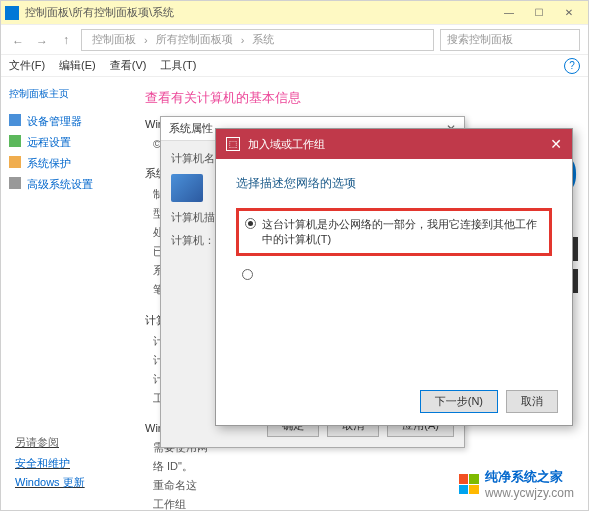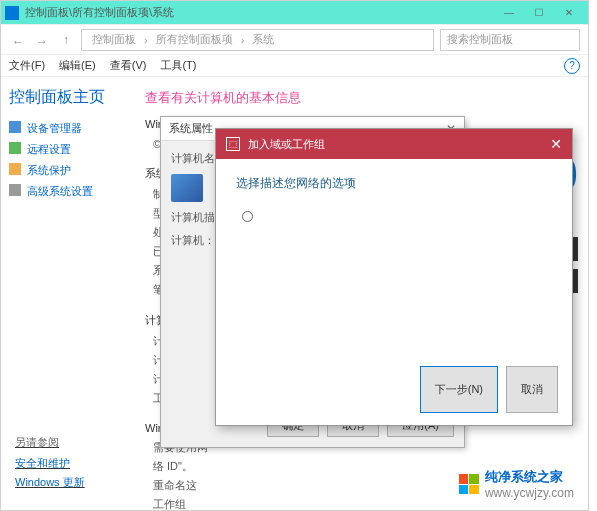--- a/index.html
+++ b/index.html
@@ -1,37 +1,37 @@
 <!DOCTYPE html>
 <html><head>
   <meta charset="utf-8">
   <style>
     * { box-sizing: border-box; margin: 0; padding: 0; font-family: "Microsoft YaHei", "Segoe UI", sans-serif; }
     body { width: 597px; height: 511px; background: #fff; position: relative; overflow: hidden; font-size: 11px; color: #333; }
     
     
     .main-window { position: absolute; top: 0; left: 0; right: 8px; bottom: 0; background: #fff; border: 1px solid #d0d0d0; }
-    .titlebar { height: 24px; background: #5eead4; display: flex; align-items: center; padding: 0 4px; border-bottom: 1px solid #eee; }
+    .titlebar { height: 24px; background: #fef9c3; display: flex; align-items: center; padding: 0 4px; border-bottom: 1px solid #eee; }
     .titlebar-icon { width: 14px; height: 14px; background: #0078d7; margin-right: 6px; }
     .titlebar-title { flex: 1; font-size: 11px; color: #555; }
     .win-controls { display: flex; }
     .win-btn { width: 30px; height: 20px; display: flex; align-items: center; justify-content: center; color: #666; font-size: 10px; }
     
     .nav-bar { height: 30px; display: flex; align-items: center; padding: 0 8px; gap: 6px; border-bottom: 1px solid #eee; }
     .nav-arrow { width: 18px; height: 18px; color: #888; font-size: 12px; display: flex; align-items: center; justify-content: center; }
     .breadcrumb { flex: 1; height: 22px; border: 1px solid #ccc; padding: 0 6px; display: flex; align-items: center; font-size: 11px; color: #333; }
     .breadcrumb span { margin: 0 4px; color: #999; }
     .search-box { width: 140px; height: 22px; border: 1px solid #ccc; padding: 0 6px; display: flex; align-items: center; color: #999; font-size: 11px; }
     
     .menu-bar { height: 22px; display: flex; align-items: center; padding: 0 8px; gap: 14px; font-size: 11px; color: #333; border-bottom: 1px solid #eee; }
     .help-icon { margin-left: auto; color: #0078d7; width: 16px; height: 16px; border: 1px solid #0078d7; border-radius: 50%; display: flex; align-items: center; justify-content: center; font-size: 10px; }
     
     .content-area { display: flex; height: calc(100% - 76px); }
     .sidebar { width: 130px; padding: 10px 8px; background: #fff; }
-    .sidebar-title { color: #0066cc; font-size: 16px; margin-bottom: 10px; }
+    .sidebar-title { color: #0066cc; font-size: 10px; margin-bottom: 10px; }
     .sidebar-item { display: flex; align-items: flex-start; gap: 6px; padding: 3px 0; font-size: 11px; color: #0066cc; }
     .sidebar-icon { width: 12px; height: 12px; }
     .si-blue { background: #4a90d9; }
     .si-green { background: #5cb85c; }
     .si-orange { background: #f0ad4e; }
     .si-gray { background: #999; }
     
     .main-content { flex: 1; padding: 12px 14px; position: relative; }
     .main-heading { color: #ec4899; font-size: 13px; margin-bottom: 10px; }
     .section-label { color: #333; font-size: 11px; margin-bottom: 6px; }
@@ -68,21 +68,21 @@
     .dialog2-title { height: 30px; background: #c0394a; display: flex; align-items: center; padding: 0 10px; color: #fff; font-size: 11px; }
     .dialog2-title-icon { width: 14px; height: 14px; border: 1px solid #fff; margin-right: 8px; display: flex; align-items: center; justify-content: center; font-size: 9px; }
     .dialog2-close { margin-left: auto; color: #fff; font-size: 14px; cursor: pointer; }
     .dialog2-body { padding: 16px 20px; }
     .d2-heading { color: #1a5a8a; font-size: 12px; margin-bottom: 16px; }
     .option-box { border: 3px solid #e3362e; padding: 4px 6px; margin-bottom: 10px; }
     .radio-row { display: flex; align-items: flex-start; gap: 6px; font-size: 11px; color: #333; padding: 2px 0; }
     .radio { width: 11px; height: 11px; border: 1px solid #666; border-radius: 50%; flex-shrink: 0; margin-top: 1px; position: relative; }
     .radio.checked::after { content: ''; position: absolute; top: 2px; left: 2px; width: 5px; height: 5px; background: #333; border-radius: 50%; }
     .dialog2-buttons { position: absolute; bottom: 12px; right: 14px; display: flex; gap: 8px; }
-    .d2-btn { padding: 15px 14px; background: #e1e1e1; border: 1px solid #adadad; font-size: 11px; }
+    .d2-btn { padding: 3px 14px; background: #e1e1e1; border: 1px solid #adadad; font-size: 11px; }
     .d2-btn.primary { border: 1px solid #0078d7; }
   </style>
 </head>
 <body>
 
 <div class="main-window">
   <div class="titlebar">
     <div class="titlebar-icon"></div>
     <div class="titlebar-title">控制面板\所有控制面板项\系统</div>
     <div class="win-controls">
@@ -218,20 +218,26 @@
 </div>
 
 <div class="dialog2">
   <div class="dialog2-title">
     <div class="dialog2-title-icon">⬚</div>
     <span>加入域或工作组</span>
     <span class="dialog2-close">✕</span>
   </div>
   <div class="dialog2-body">
     <div class="d2-heading">选择描述您网络的选项</div>
+    <div class="option-box">
+      <div class="radio-row">
+        <div class="radio checked"></div>
+        <span>这台计算机是办公网络的一部分，我用它连接到其他工作中的计算机(T)</span>
+      </div>
+    </div>
     <div class="radio-row" style="padding-left:6px;">
       <div class="radio"></div>
     </div>
   </div>
   <div class="dialog2-buttons">
     <div class="d2-btn primary">下一步(N)</div>
     <div class="d2-btn">取消</div>
   </div>
 </div>
 

